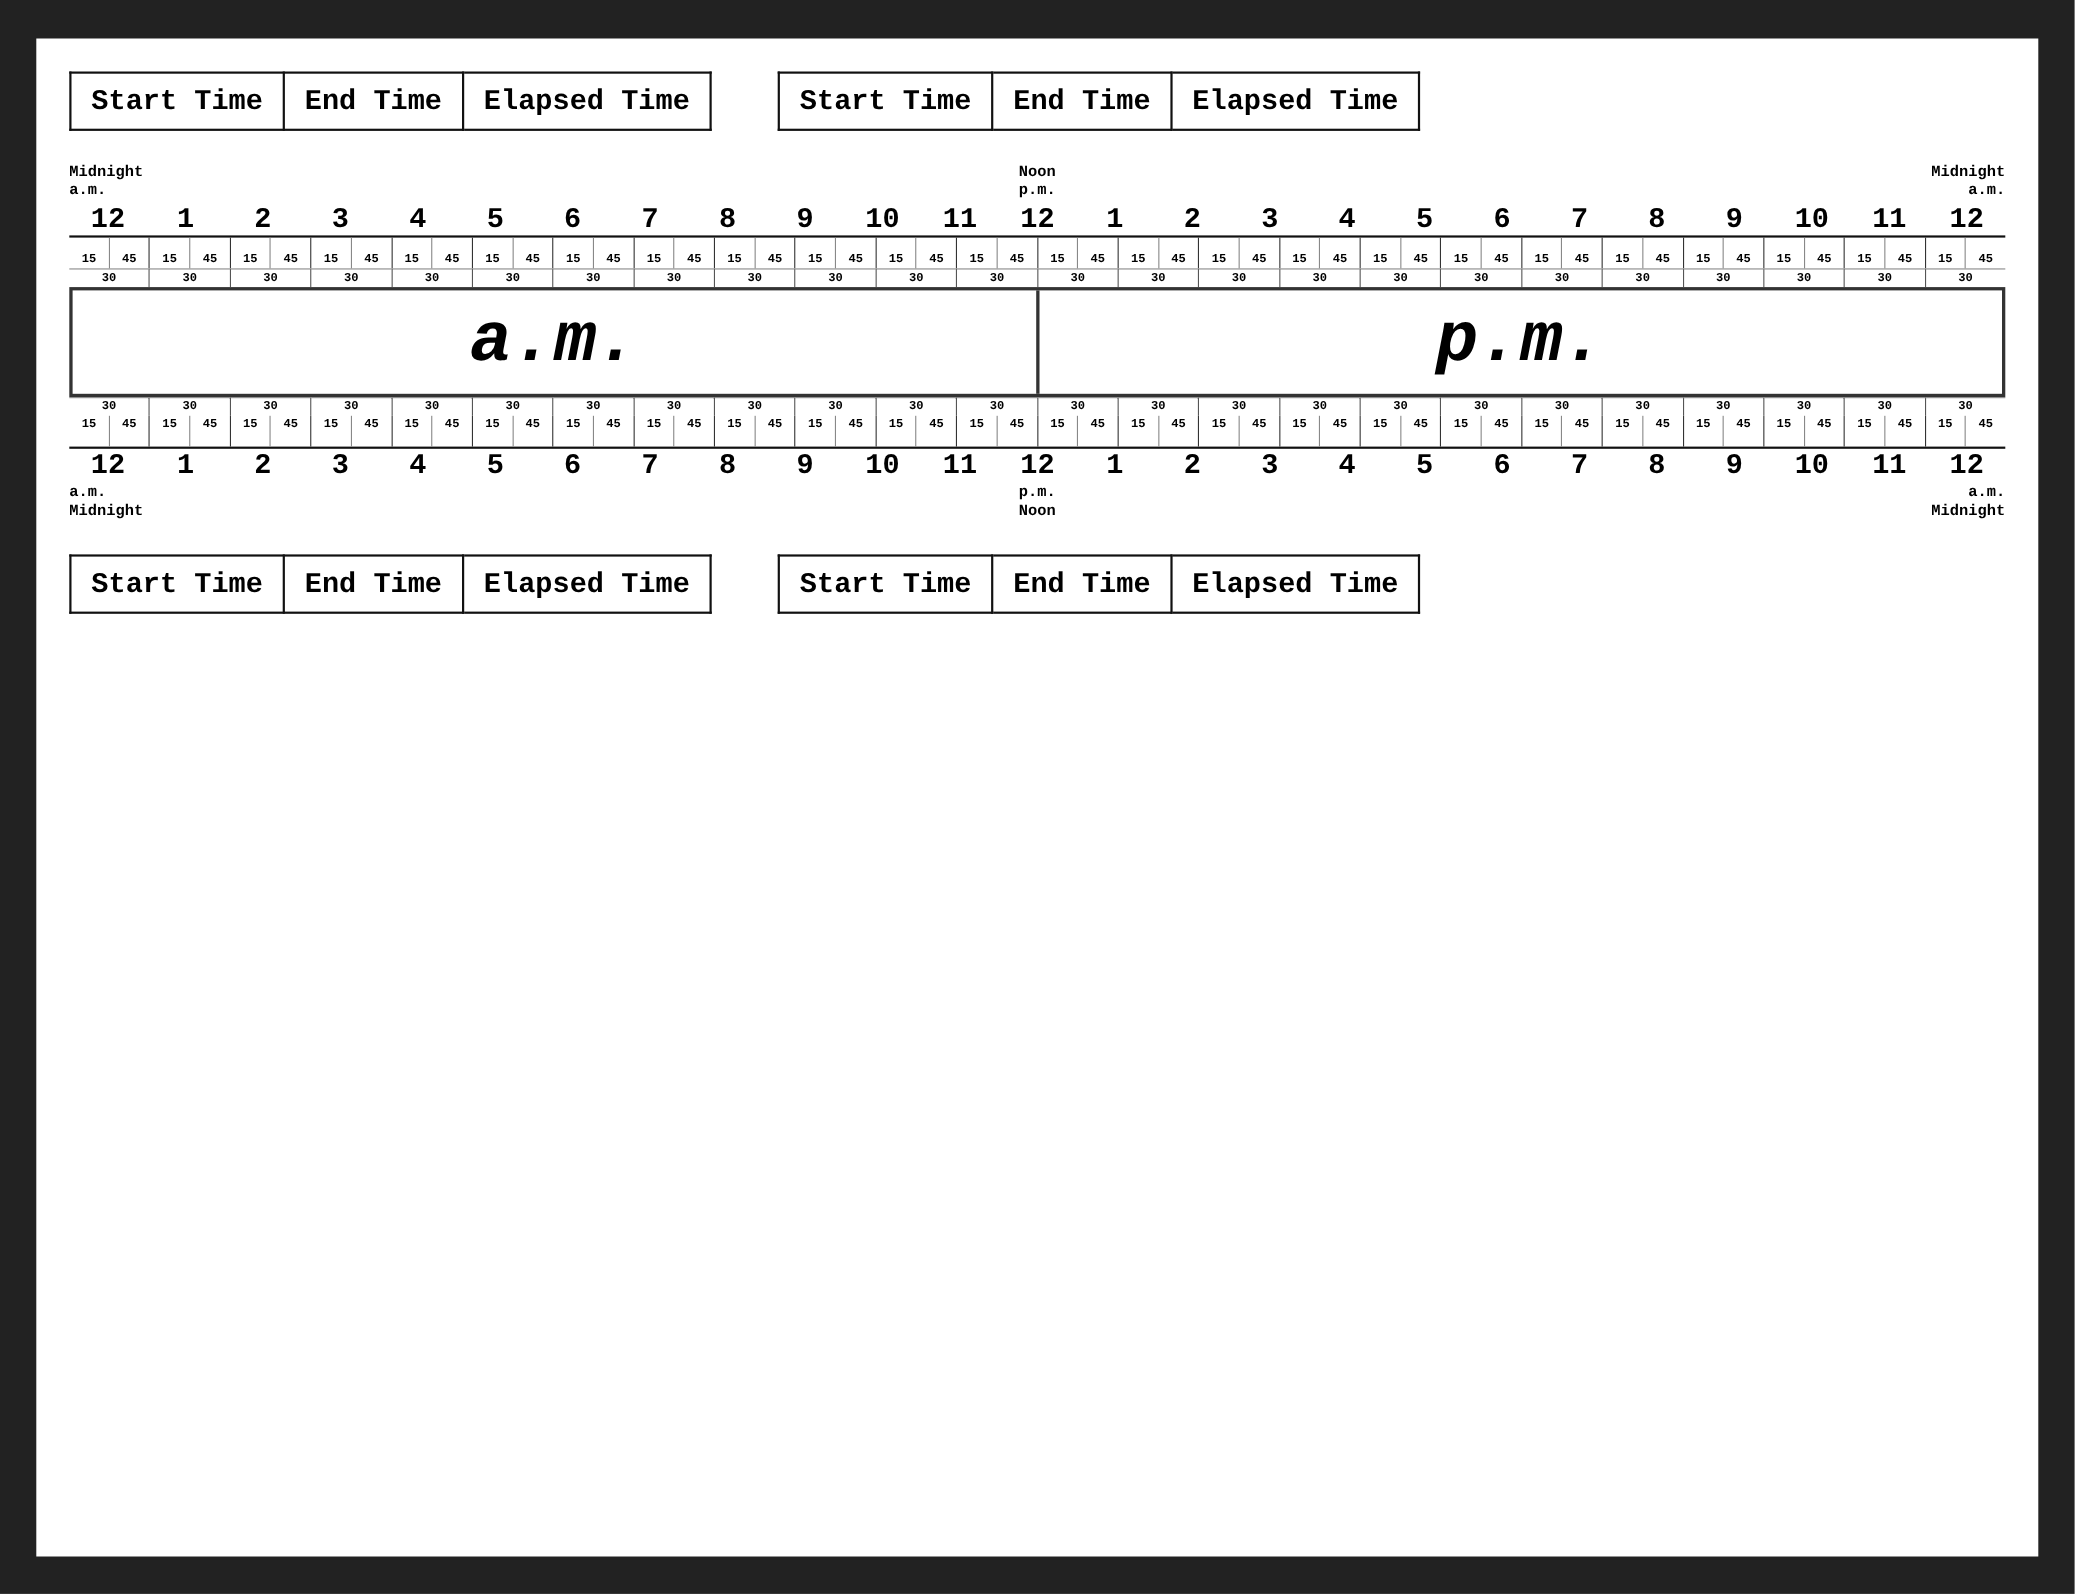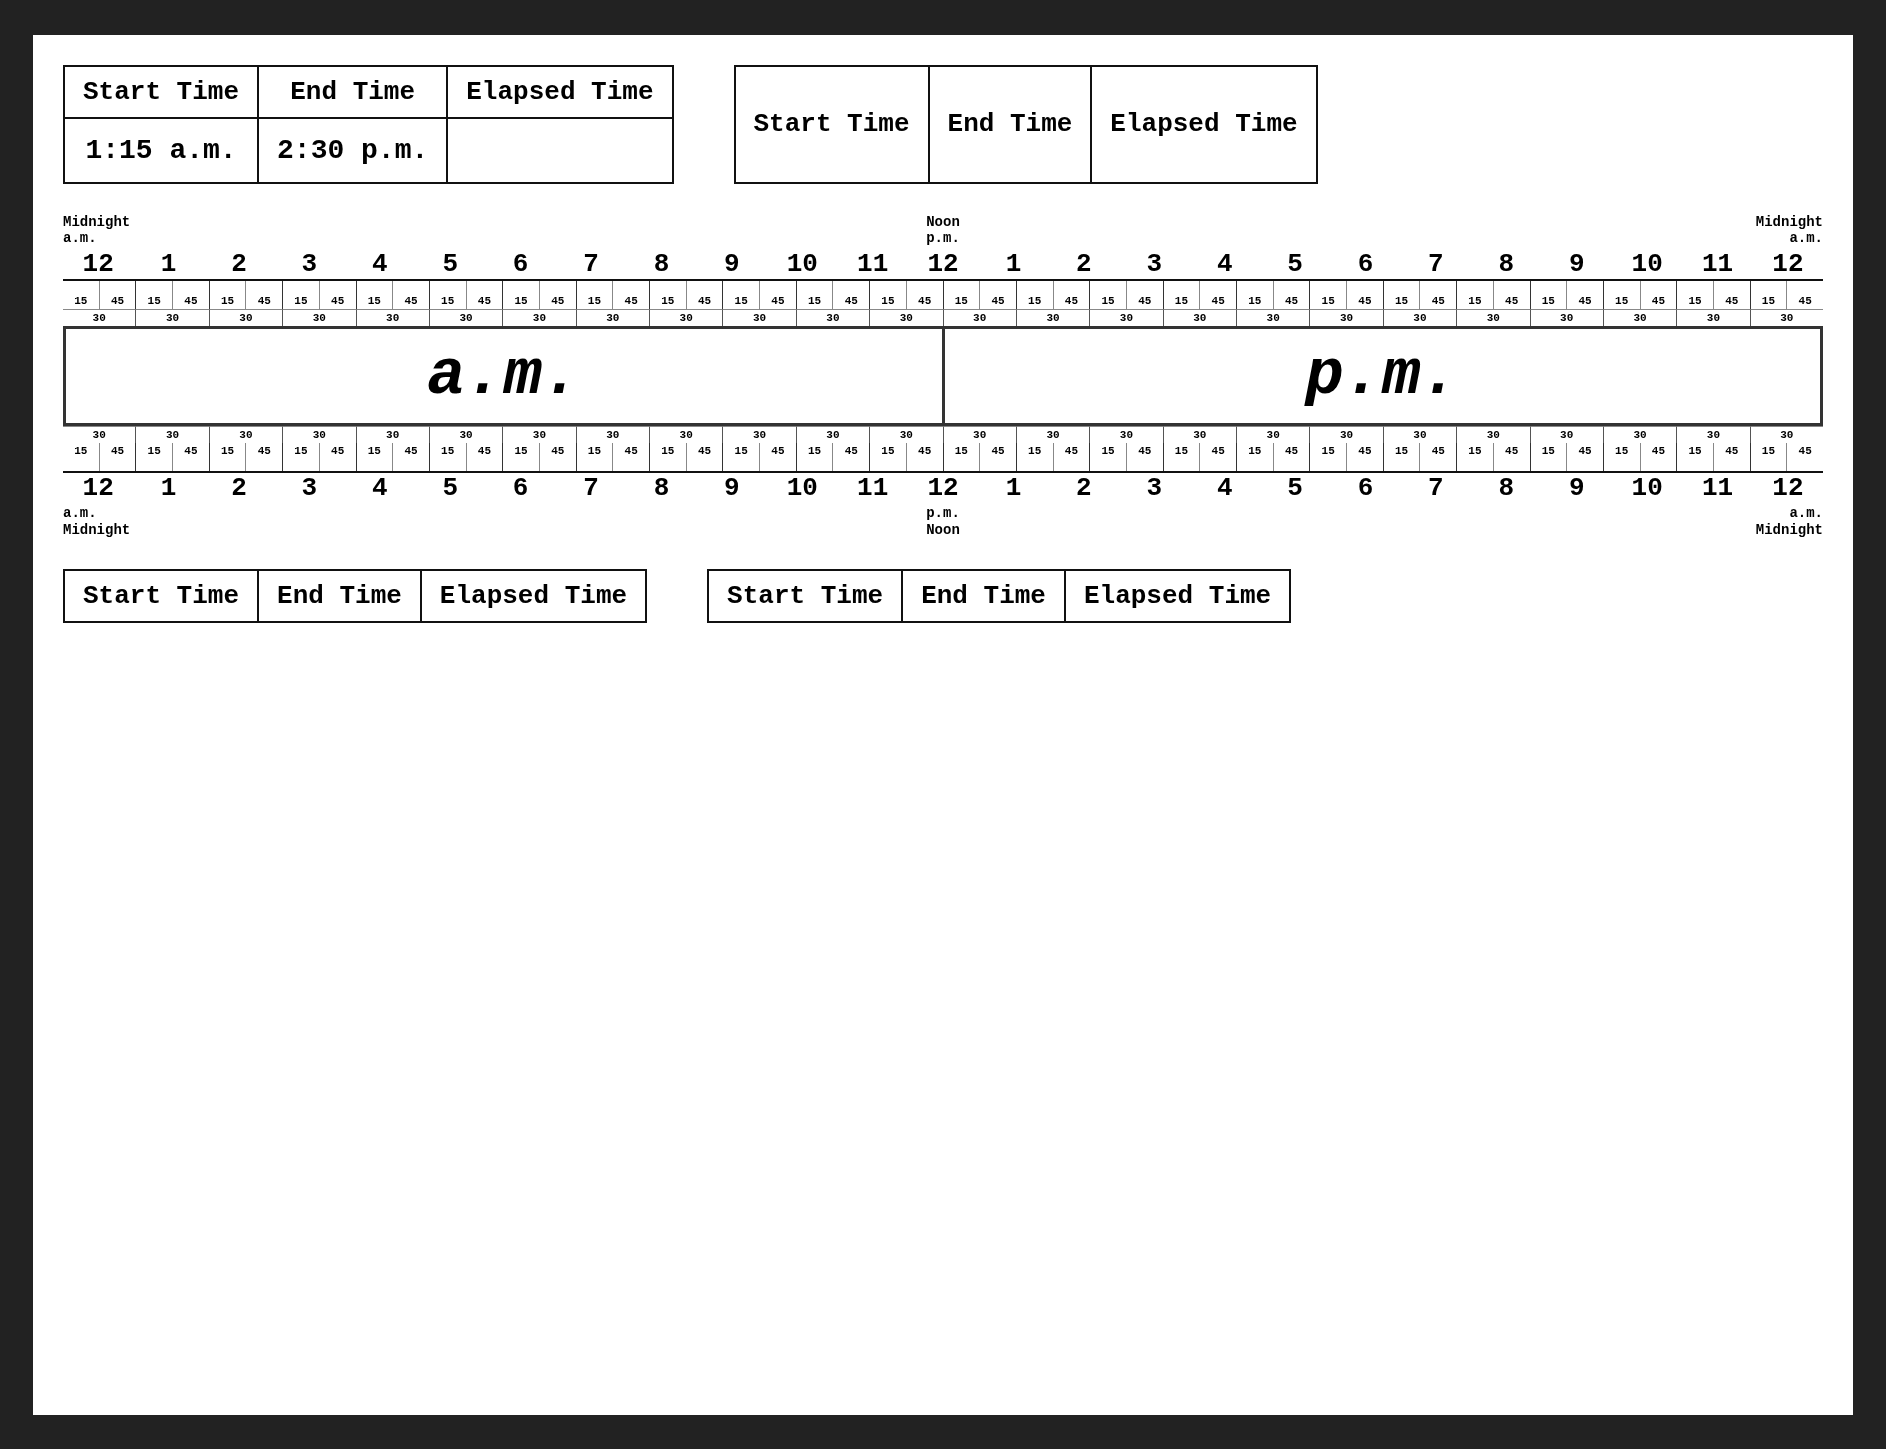--- a/index.html
+++ b/index.html
@@ -184,25 +184,20 @@
 <div class="page">
 
   <div class="tables-row">
 
     <table class="time-table">
       <tbody>
           <tr>
         <th>Start Time</th>
         <th>End Time</th>
         <th class="elapsed-cell">Elapsed Time</th>
-      </tr>
-      <tr>
-        <td>1:15 a.m.</td>
-        <td>2:30 p.m.</td>
-        <td class="elapsed-cell"></td>
       </tr>
     </tbody>
       </table>
 
     <table class="time-table">
       <tbody>
           <tr>
         <th>Start Time</th>
         <th>End Time</th>
         <th class="elapsed-cell">Elapsed Time</th>

